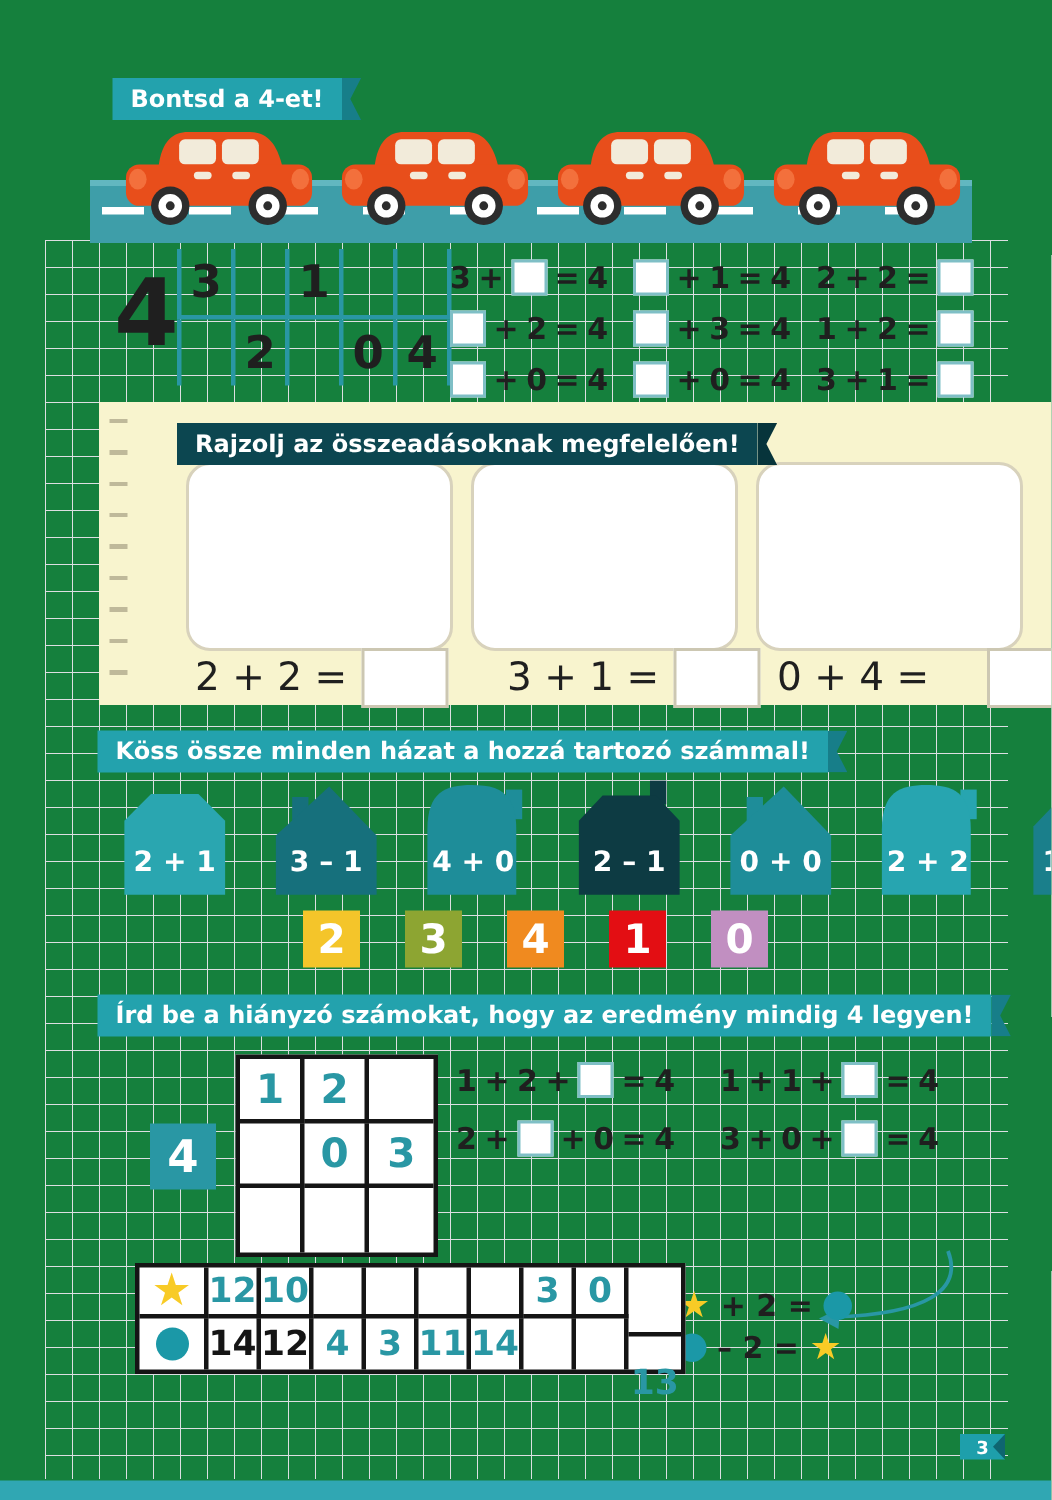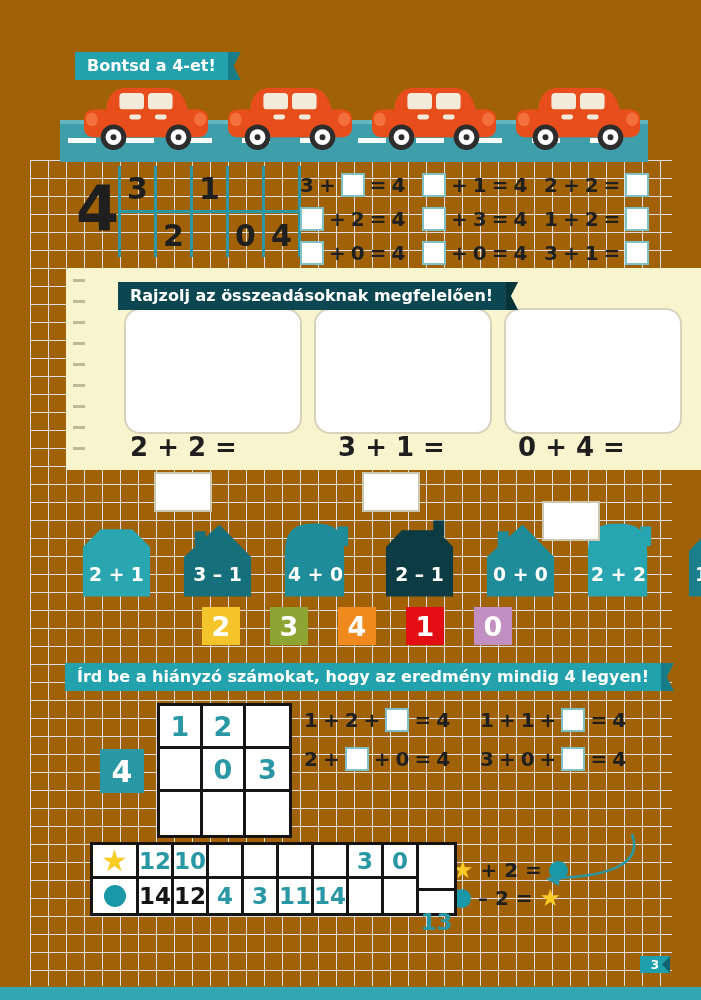--- a/index.html
+++ b/index.html
@@ -1,16 +1,16 @@
 <!DOCTYPE html>
 <html><head>
 <meta charset="utf-8">
 <style>
   html,body{margin:0;padding:0;background:#fff;}
-  .page{position:relative;width:701px;height:1000px;background:#a16207;overflow:hidden;
+  .page{position:relative;width:701px;height:1000px;background:#15803d;overflow:hidden;
         font-family:"DejaVu Sans",sans-serif;}
   .grid-bg{position:absolute;left:30px;top:160px;width:642px;height:826px;
     background-image:linear-gradient(#dcdfe2 1px,transparent 1px),
                      linear-gradient(90deg,#dcdfe2 1px,transparent 1px);
     background-size:18px 18px;}
   
   .ribbon{position:absolute;height:28px;line-height:28px;padding:0 12px;color:#fff;
           font-weight:bold;font-size:16px;white-space:nowrap;z-index:5;}
   .ribbon.teal{background:#23A2AD;}
   .ribbon.dark{background:#0C4650;}
@@ -40,21 +40,21 @@
   .eq-t{display:inline-block;}
   .eq-box{width:20px;height:20px;border:2px solid #7FBFC6;background:#fff;display:inline-block;}
   .eq-col{position:absolute;display:flex;flex-direction:column;gap:15px;z-index:2;}
   
   .note{position:absolute;left:30px;top:268px;width:671px;height:202px;background:#F8F4CE;z-index:3;margin-left:36px;}
   .note-edge{position:absolute;left:7px;top:6px;bottom:6px;width:12px;
     background:repeating-linear-gradient(180deg,transparent 0 5px,#BFB99A 5px 8px,transparent 8px 21px);}
   .draw-box{position:absolute;top:40px;width:174px;height:122px;background:#fff;
     border:2px solid #D8D2BC;border-radius:16px;}
   .draw-eq{position:absolute;top:164px;display:flex;align-items:center;gap:10px;
-    font-size:26px;font-weight:bold;color:#1f1f1f;flex-direction:column;}
+    font-size:26px;font-weight:normal;color:#1f1f1f;}
   .ans-box{width:54px;height:36px;background:#fff;border:2px solid #CCC7B2;}
   
   .houses{position:absolute;left:76px;top:517px;display:flex;align-items:flex-end;gap:20px;z-index:2;}
   .house{position:relative;width:81px;height:80px;}
   
   .num-tiles{position:absolute;left:202px;top:607px;display:flex;gap:30px;z-index:2;}
   .tile{width:38px;height:38px;display:flex;align-items:center;justify-content:center;
     color:#fff;font-size:27px;font-weight:bold;}
   
   .total-tile{position:absolute;left:100px;top:749px;width:44px;height:44px;background:#2997A4;
@@ -272,20 +272,24 @@
           <span>3 + 1 =</span>
           <div class="ans-box"></div>
         </div>
         <div class="draw-eq" style="left: 452px; gap: 39px;">
           <span>0 + 4 =</span>
           <div class="ans-box"></div>
         </div>
       </div>
   </div>
 
+  <div class="ribbon teal" style="left:65px;top:487px">
+    <span>Köss össze minden házat a hozzá tartozó számmal!</span>
+    <span class="ribbon-tail"></span>
+  </div>
   <div class="houses" id="houses">
       <div class="house"><svg width="81" height="80" viewBox="0 0 82 80">
 
     <path d="M7,80 L7,30 L25,12 L57,12 L75,30 L75,80 Z" fill="#2AA6B0"></path>
     <text x="41" y="64" text-anchor="middle" fill="#fff" font-size="19" font-weight="bold">2 + 1</text>
   </svg></div>
       <div class="house"><svg width="81" height="80" viewBox="0 0 82 80">
     <rect x="18" y="14" width="11" height="18" fill="#16707C"></rect>
     <path d="M7,80 L7,40 L43,7 L75,40 L75,80 Z" fill="#16707C"></path>
     <text x="41" y="64" text-anchor="middle" fill="#fff" font-size="19" font-weight="bold">3 – 1</text>

